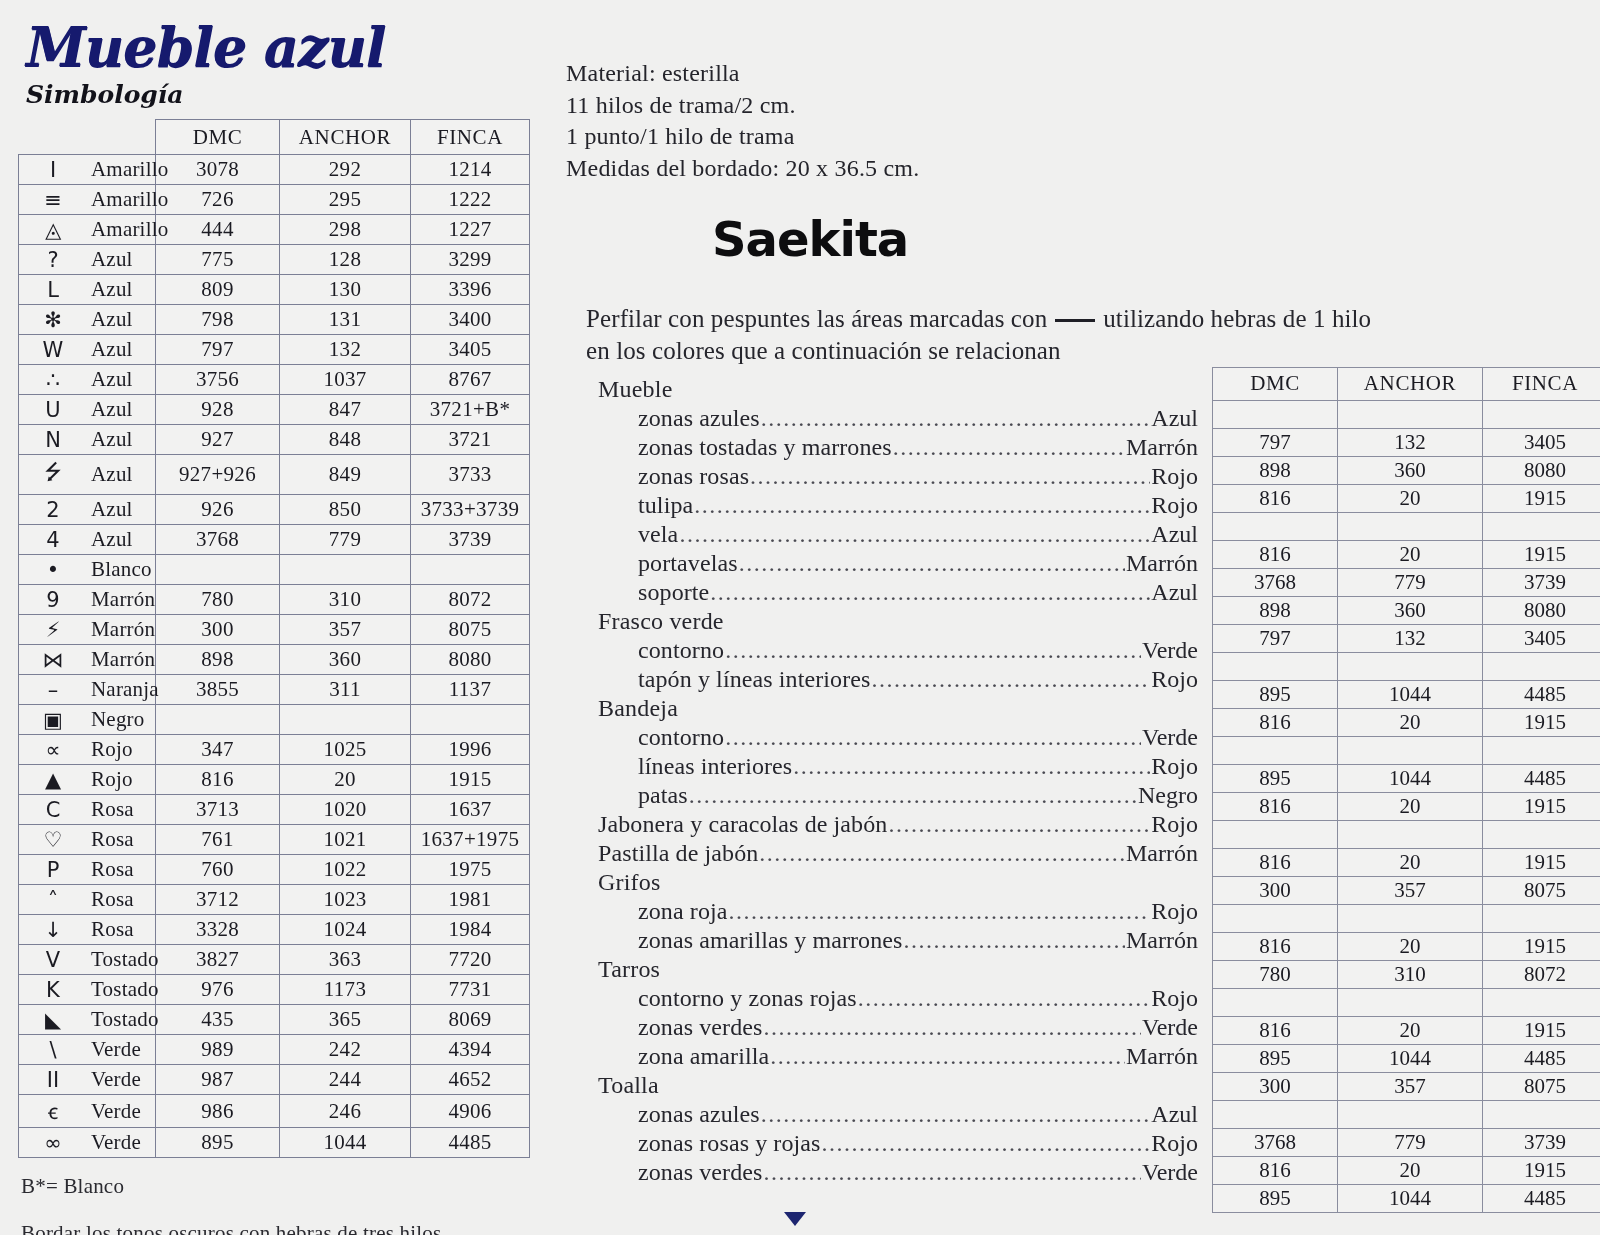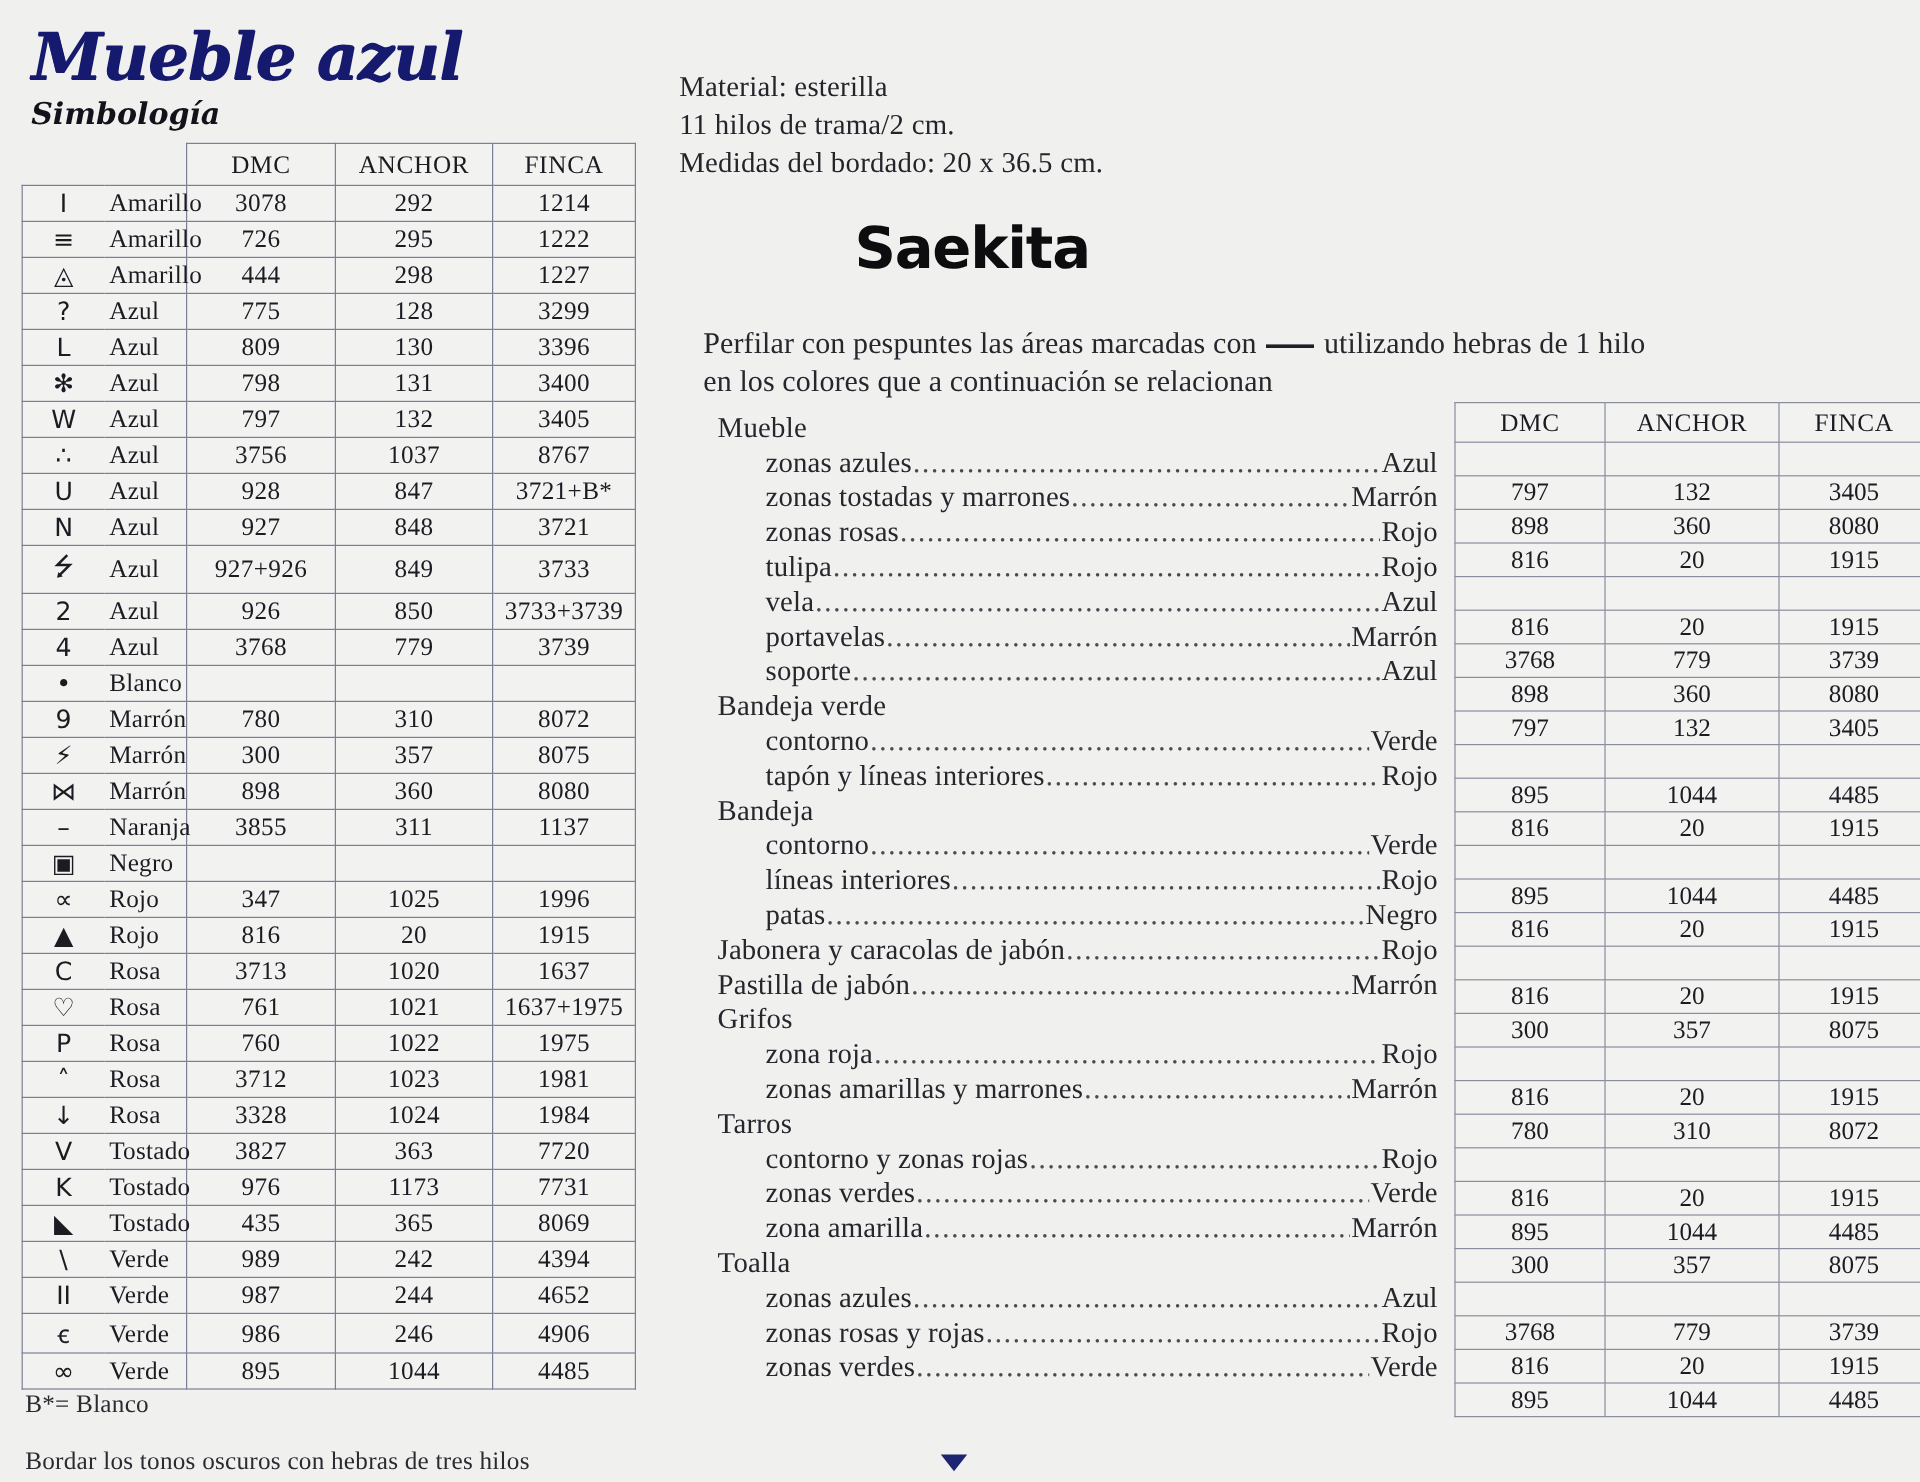--- a/index.html
+++ b/index.html
@@ -94,21 +94,21 @@
   .col-anch  { width: 122px; }
   .col-finca { width: 110px; }
   .fit-small { font-size: 17px; }
 
   .note {
     font-size: 21px;
     margin-left: 3px;
     letter-spacing: 0.2px;
     color: #2a2a30;
   }
-  #note-b { }
+  #note-b { margin-top: 16px; }
   #note-bordar { margin-top: 22px; }
 
   
   #right-col {
     position: absolute;
     left: 562px;
     top: 14px;
     width: 1030px;
   }
   #material-block {
@@ -477,20 +477,21 @@
 
   <div class="note" id="note-b">B*= Blanco</div>
   <div class="note" id="note-bordar">Bordar los tonos oscuros con hebras de tres hilos</div>
 </div>
 
 <div id="right-col">
 
   <div id="material-block">
     <div>Material: esterilla</div>
     <div>11 hilos de trama/2 cm.</div>
+    <div>1 punto/1 hilo de trama</div>
     <div>Medidas del bordado: 20 x 36.5 cm.</div>
   </div>
 
   <div id="brand-title">Saekita</div>
 
   <div id="perfilar">
     <span>Perfilar con pespuntes las áreas marcadas con</span><span class="dash-mark"></span><span>utilizando hebras de 1 hilo</span><br>
     <span>en los colores que a continuación se relacionan</span>
   </div>
 
@@ -525,21 +526,21 @@
         <div class="itm">
           <span class="lbl">portavelas</span>
           <span class="dots"> ........................................................................................................................</span>
           <span class="val">Marrón</span>
         </div>
         <div class="itm">
           <span class="lbl">soporte</span>
           <span class="dots"> ........................................................................................................................</span>
           <span class="val">Azul</span>
         </div>
-        <div class="grp">Bandeja verde</div>
+        <div class="grp">Frasco verde</div>
         <div class="itm">
           <span class="lbl">contorno</span>
           <span class="dots"> ........................................................................................................................</span>
           <span class="val">Verde</span>
         </div>
         <div class="itm">
           <span class="lbl">tapón y líneas interiores</span>
           <span class="dots"> ........................................................................................................................</span>
           <span class="val">Rojo</span>
         </div>

